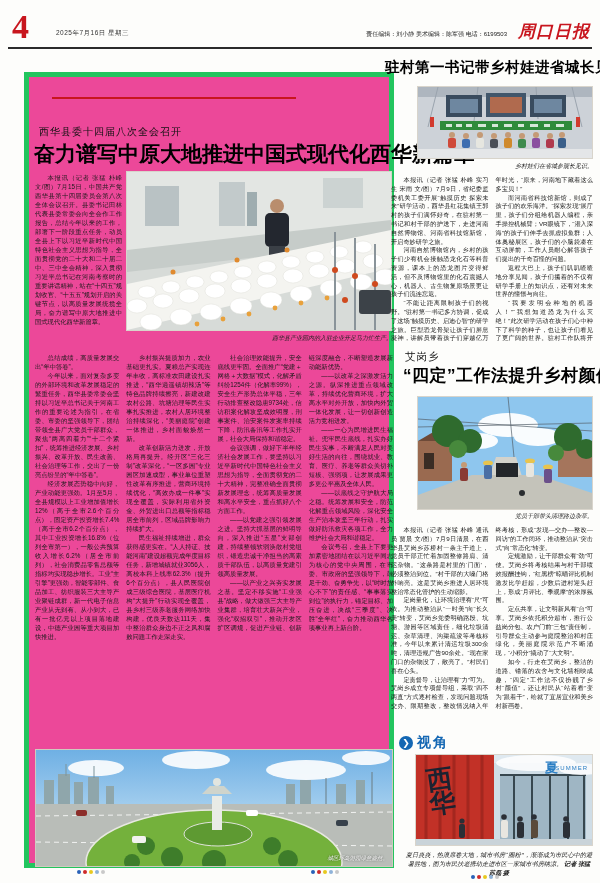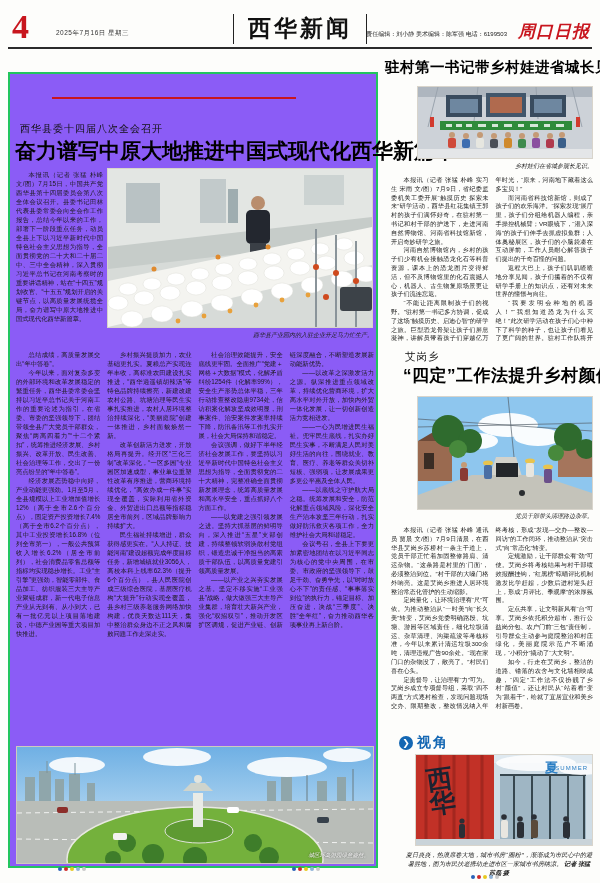--- a/index.html
+++ b/index.html
@@ -10,21 +10,21 @@
   
   .hdr { position:absolute; left:8px; top:12px; width:584px; height:34px; }
   .pageno { position:absolute; left:4px; top:-4px; font-size:34px; font-weight:bold; color:#c8161e; font-family:"Liberation Serif",serif; }
   .dateline { position:absolute; left:48px; top:17px; font-size:6.5px; color:#333; letter-spacing:.5px; }
   .section-title { position:absolute; left:50%; transform:translateX(-50%); top:2px; font-size:23px; font-weight:900; color:#111; font-family:"Liberation Serif","DejaVu Serif",serif; letter-spacing:3px; padding:0 14px; border-left:1.5px solid #222; border-right:1.5px solid #222; line-height:30px; white-space:nowrap; }
   .editors { position:absolute; right:85px; top:18px; font-size:6px; color:#222; white-space:nowrap; }
   .masthead { position:absolute; right:2px; top:8px; font-size:17px; font-weight:900; font-style:italic; color:#c8161e; font-family:"Liberation Serif",serif; letter-spacing:1px; white-space:nowrap; }
   .hdr-rule { position:absolute; left:8px; top:47px; width:584px; height:2px; background:#2b2b2b; }
 
   
-  .main-box { position:absolute; left:8px; top:72px; width:370px; height:796px; border:2px solid #22c55e; background:#8b5cf6; }
+  .main-box { position:absolute; left:24px; top:72px; width:370px; height:796px; border:5px solid #22c55e; background:#ec4899; }
   .banner { position:absolute; left:48px; top:57px; width:258px; height:36px; z-index:3; }
   .ribbon { position:absolute; left:0; top:2px; width:238px; height:30px; background:linear-gradient(100deg,#a30d12 0%,#c41a10 35%,#df4a0e 68%,#ee8230 100%); transform:skewX(-14deg); }
   .ribbon-t1 { position:absolute; left:242px; top:4px; width:16px; height:28px; background:linear-gradient(100deg,#e87a20,#f2b060); transform:skewX(-14deg); }
   .ribbon-t2 { position:absolute; left:262px; top:8px; width:8px; height:24px; background:#f4c98e; transform:skewX(-14deg); }
   .slogan { position:absolute; left:10px; top:5px; width:230px; text-align:center; font-size:18px; font-weight:900; font-style:italic; color:#8e0b10; letter-spacing:3px; white-space:nowrap; font-family:"Liberation Serif",serif;
     text-shadow:-1px -1px 0 #ffd9a0,1px -1px 0 #ffd9a0,-1px 1px 0 #ffd9a0,1px 1px 0 #ffd9a0; }
   .banner-underline { position:absolute; left:52px; top:97px; width:244px; height:2px; background:#c8161e; z-index:3; }
 
   .kicker-main { position:absolute; left:10px; top:48px; font-size:10px; color:#111; letter-spacing:1px; }
   .headline-main { position:absolute; left:5px; top:63px; width:360px; font-size:21px; font-weight:900; color:#000; letter-spacing:0; white-space:nowrap; font-family:"Liberation Sans",sans-serif; }
@@ -66,21 +66,20 @@
   .photo-caption-overlay { position:absolute; right:4px; bottom:4px; font-size:5.5px; color:#fff; font-style:italic; text-shadow:0 0 2px rgba(0,0,0,.7); }
 </style>
 </head>
 <body>
 
 <div class="page">
 
   <div class="hdr">
     <div class="pageno">4</div>
     <div class="dateline">2025年7月16日 星期三</div>
-    <div class="section-title">西华新闻</div>
     <div class="editors">责任编辑：刘小静  美术编辑：陈军强  电话：6199503</div>
     <div class="masthead">周口日报</div>
   </div>
   <div class="hdr-rule"></div>
 
   <div class="banner-underline"></div>
 
   <div class="main-box">
     <div class="kicker-main">西华县委十四届八次全会召开</div>
     <div class="headline-main">奋力谱写中原大地推进中国式现代化西华新篇章</div>

